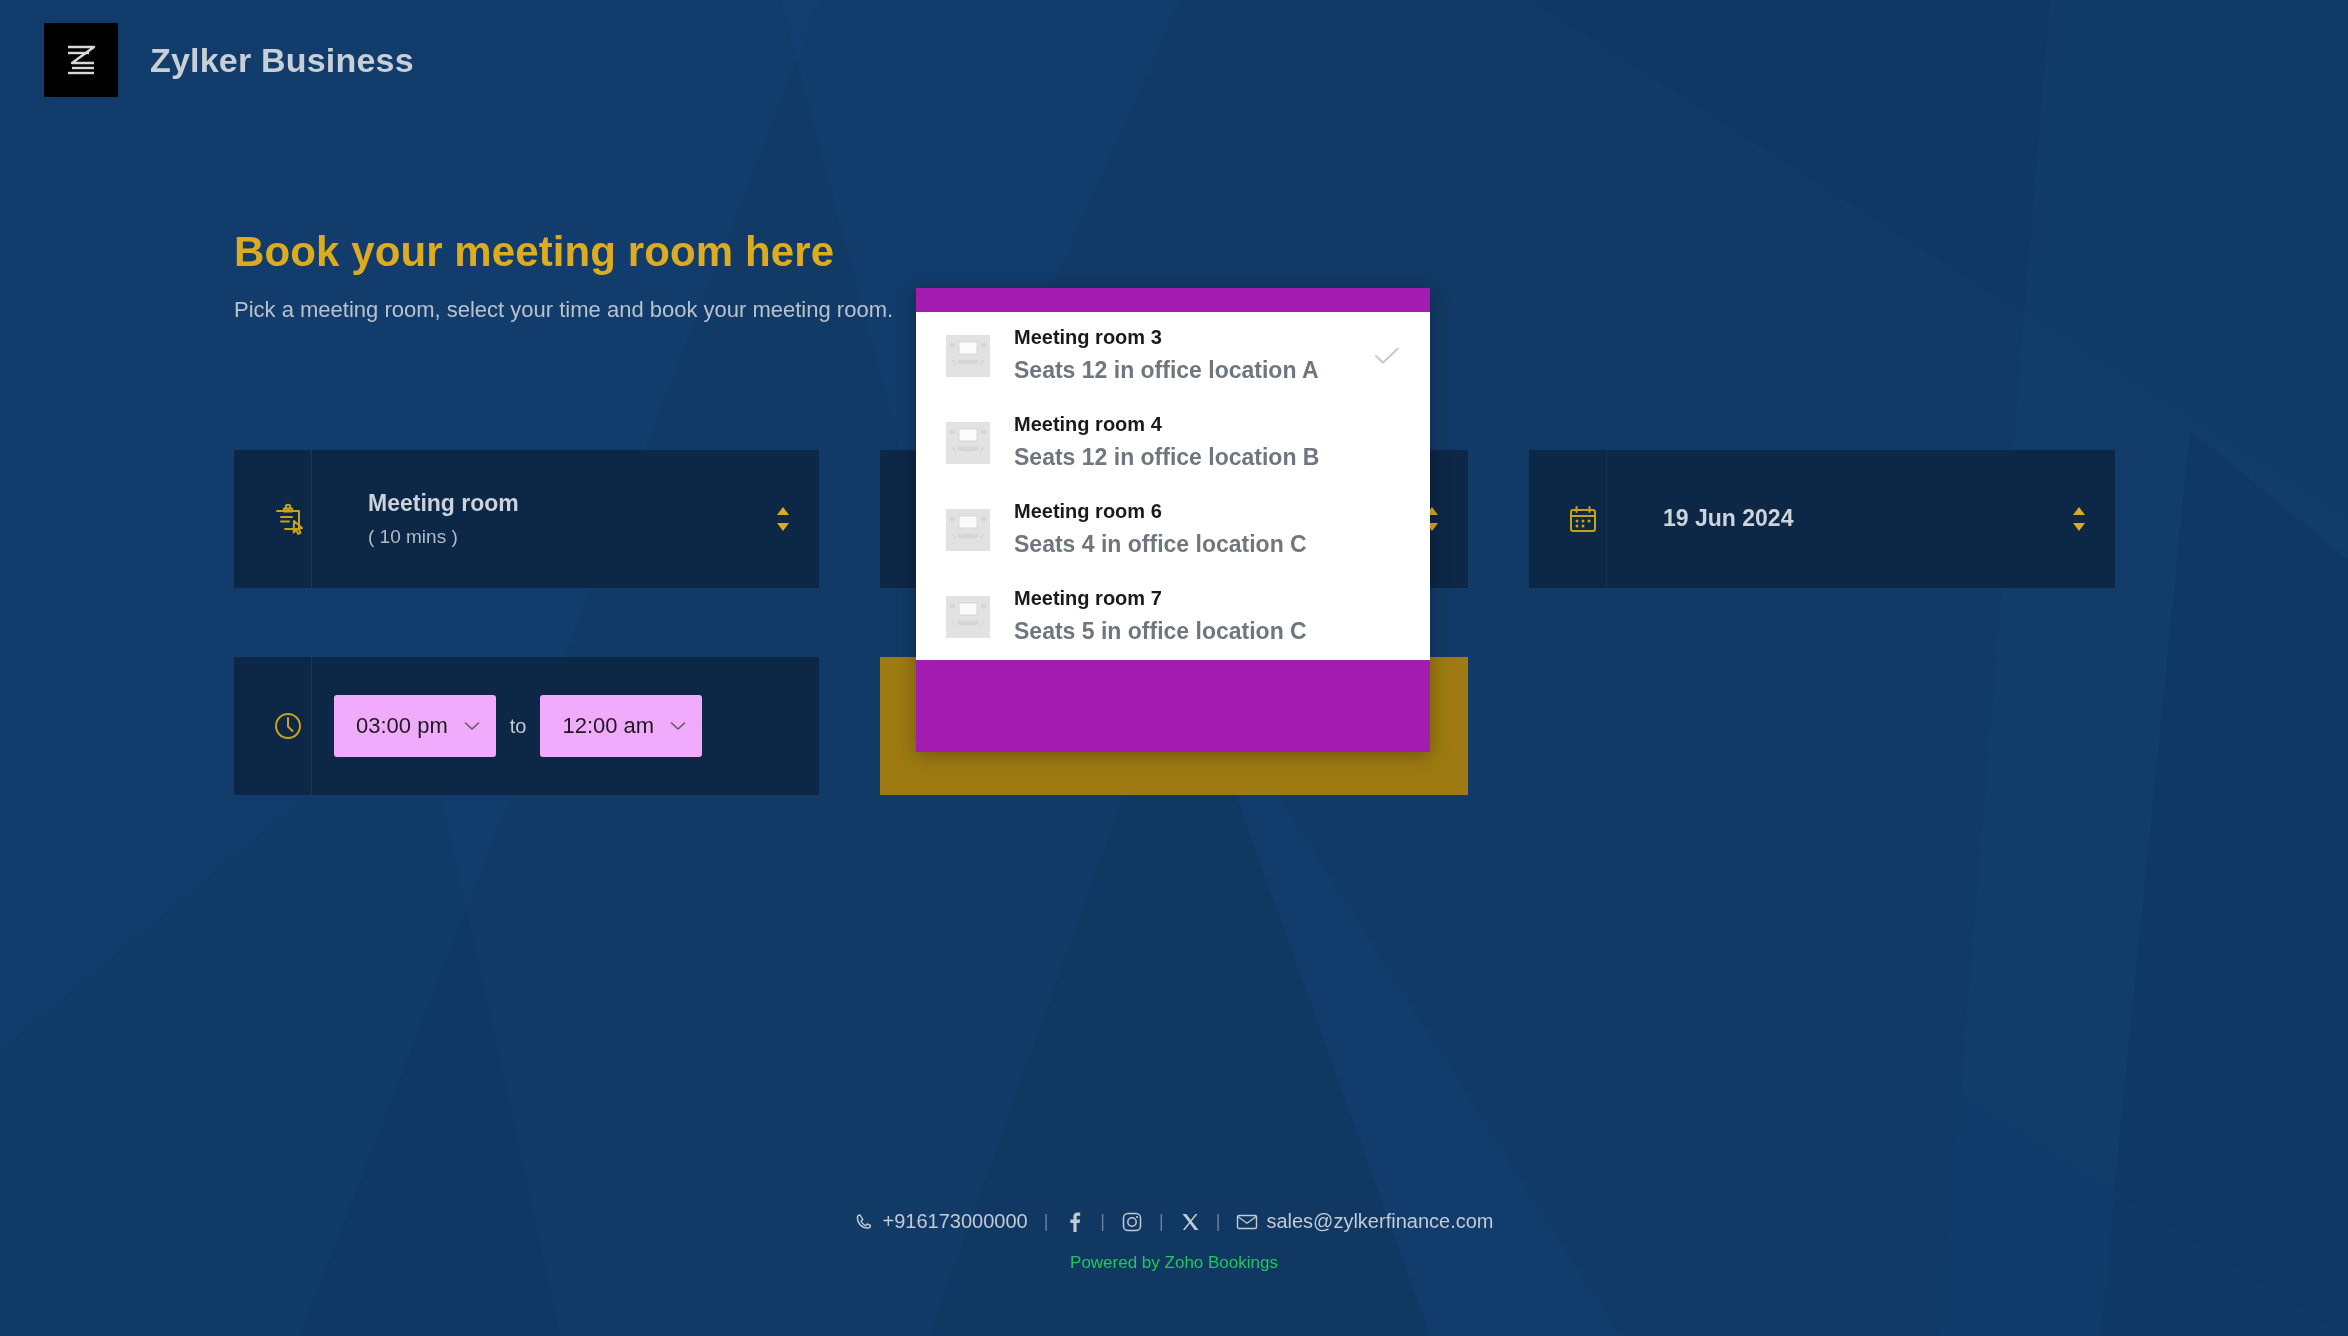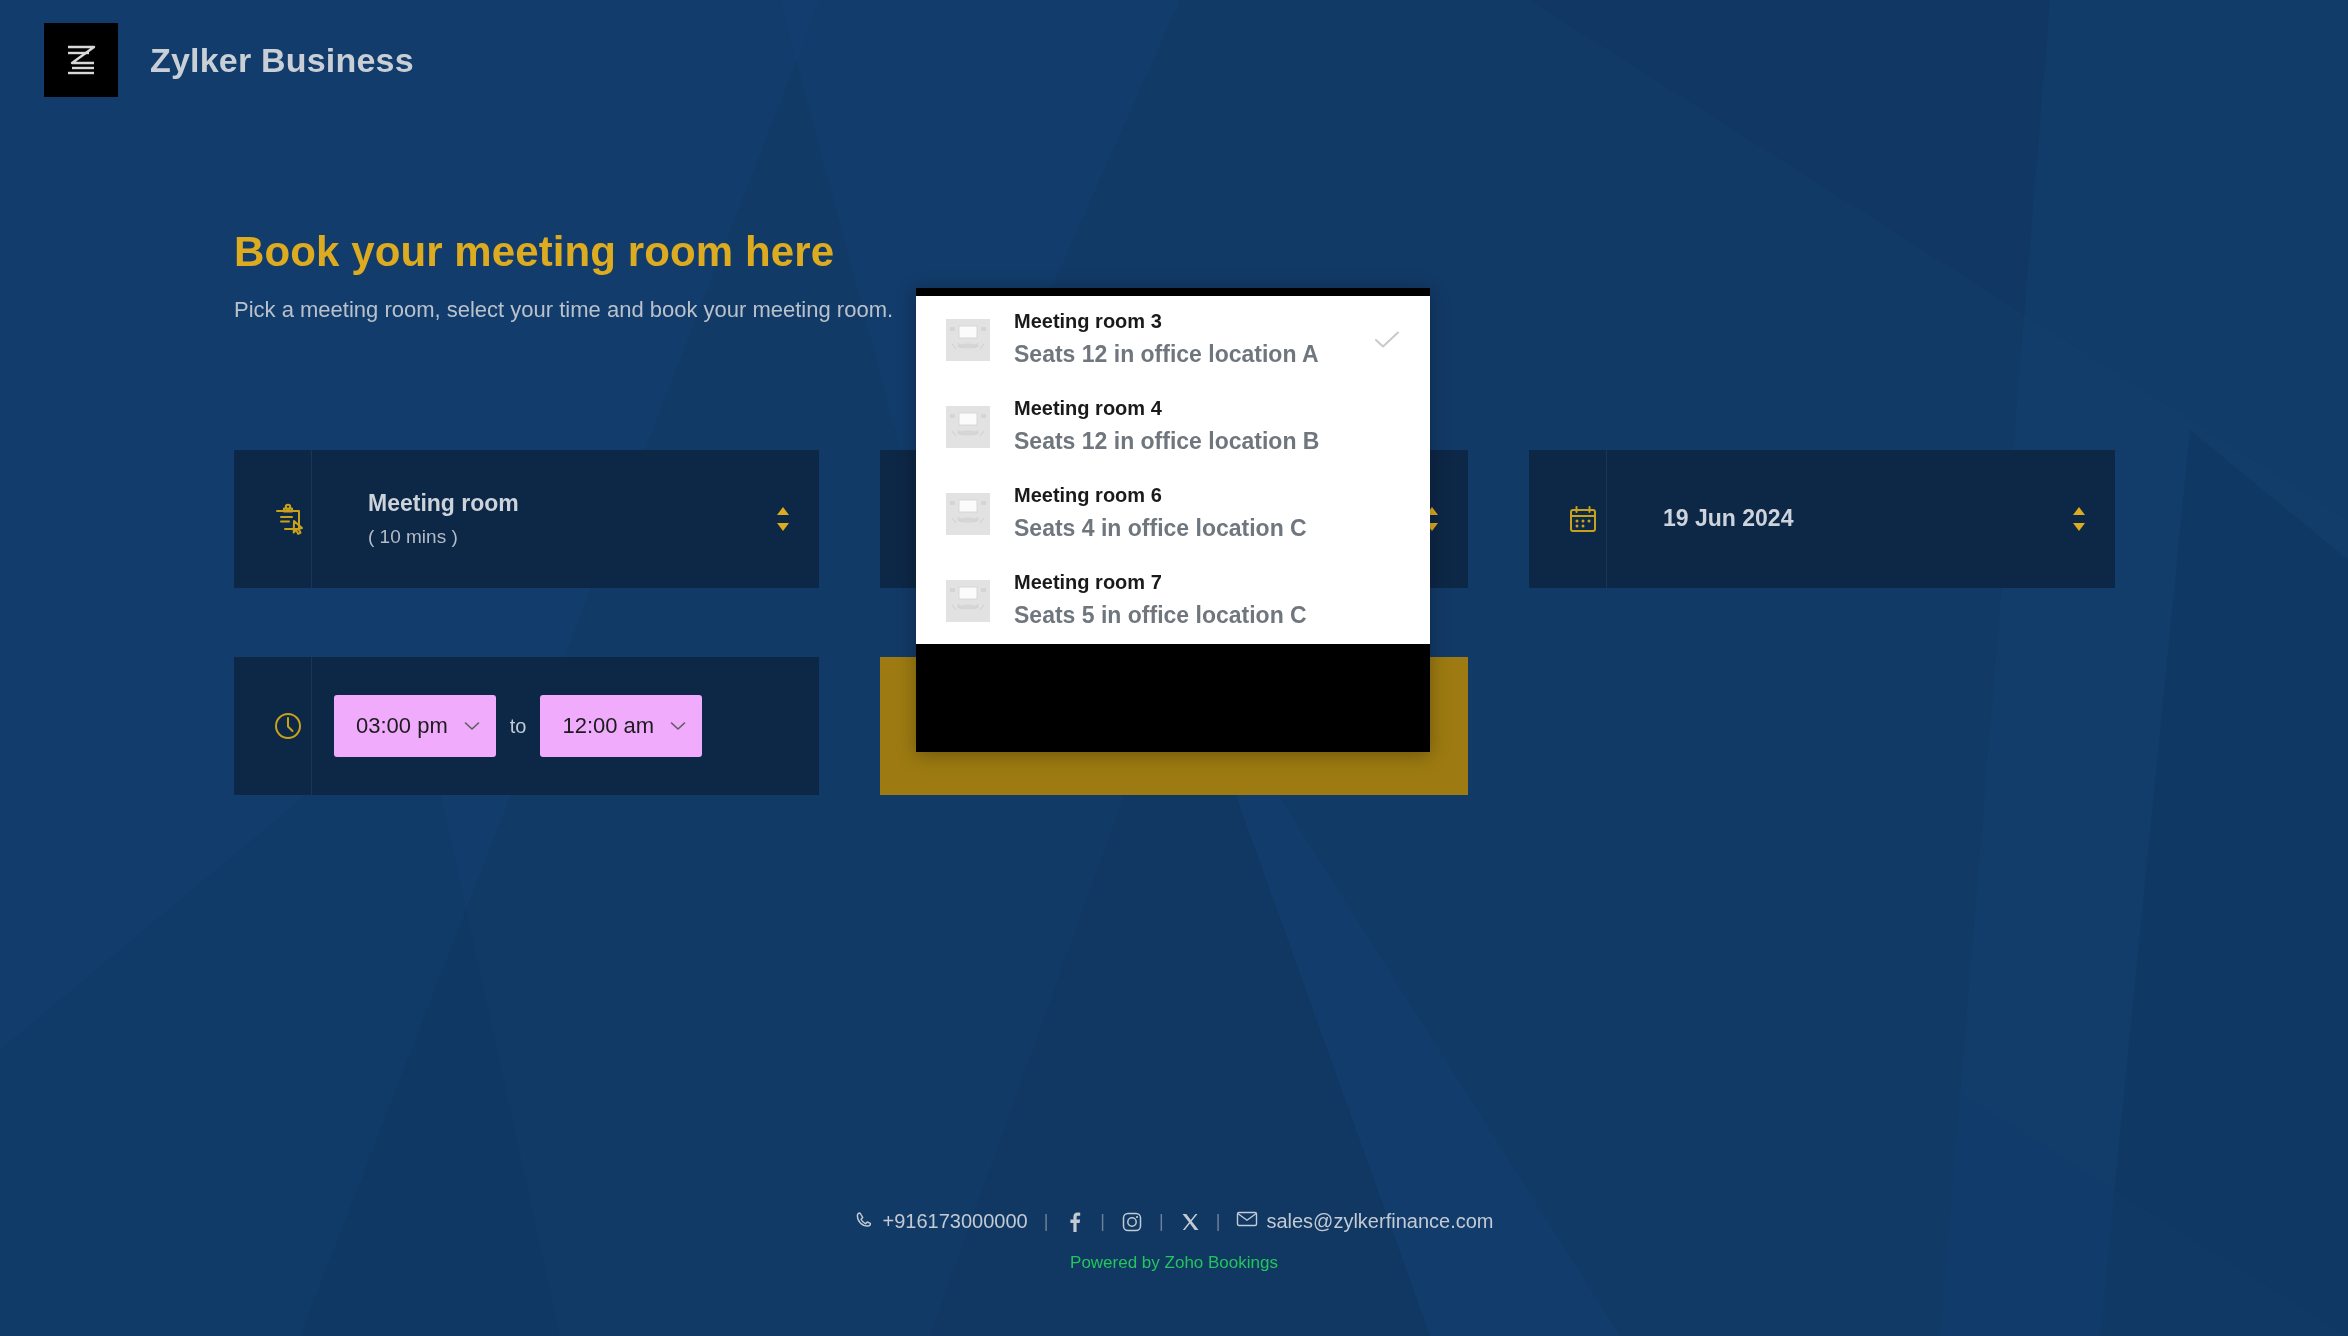--- a/index.html
+++ b/index.html
@@ -201,25 +201,25 @@
     font-weight: 600;
   }
 
   
   #room-dropdown {
     position: absolute;
     left: 916px;
     top: 288px;
     width: 514px;
     height: 464px;
-    background: #000000;
+    background: #a21caf;
     box-shadow: 0 3px 18px rgba(0,0,0,0.30);
     z-index: 40;
     overflow: hidden;
-    padding-top: 8px;
+    padding-top: 24px;
   }
   .dropdown-item {
     display: flex;
     align-items: center;
     height: 87px;
     padding: 0 26px 0 30px;
     cursor: pointer;
     background: #ffffff;
   }
   .room-thumb {
@@ -270,20 +270,21 @@
     justify-content: center;
     gap: 0;
     color: #c2cad3;
     font-size: 20px;
   }
   #footer-contact a,
   #footer-contact span.fc-item {
     color: #c2cad3;
     text-decoration: none;
     display: inline-flex;
+    align-items: center;
     gap: 8px;
   }
   .fc-sep {
     color: #6d8099;
     margin: 0 16px;
     font-size: 18px;
   }
   #footer-powered {
     margin-top: 20px;
     font-size: 17px;

